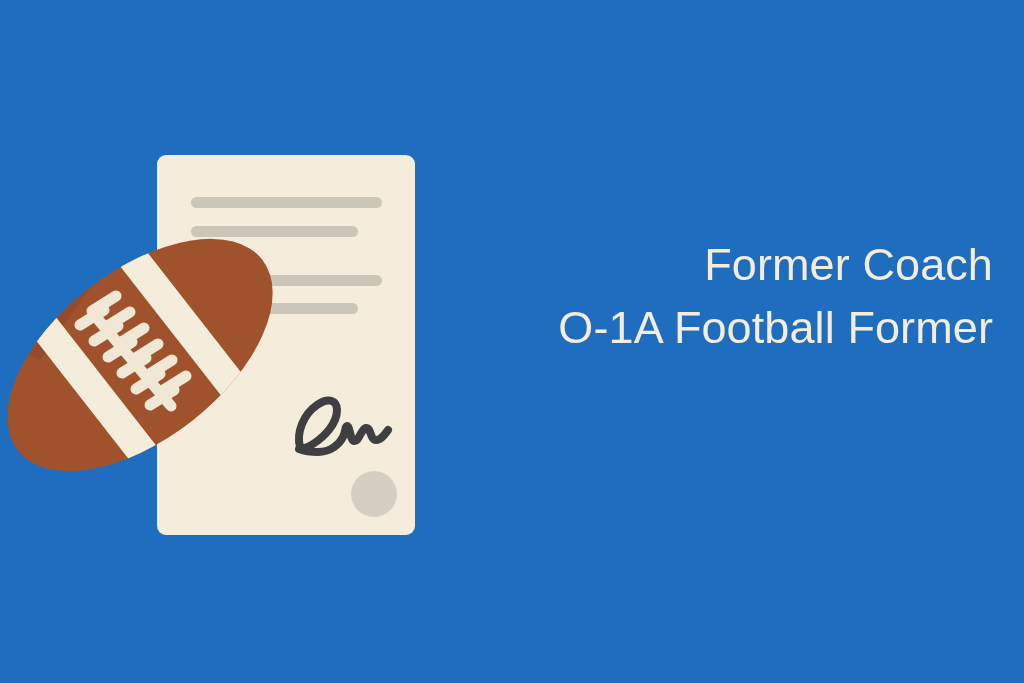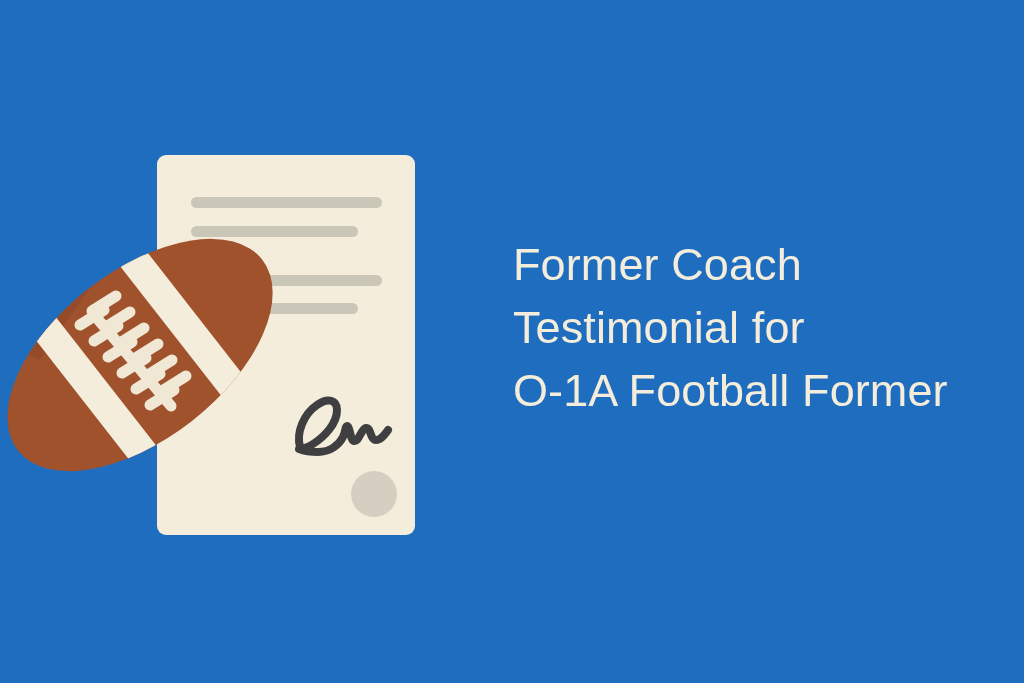--- a/index.html
+++ b/index.html
@@ -10,20 +10,21 @@
   body {
     font-family: "Liberation Sans", sans-serif;
     background: #ffffff;
   }
   #stage {
     position: relative;
     width: 1024px;
     height: 683px;
     overflow: hidden;
     background: #1F6DBF;
+    text-align: right;
   }
 
   
   #grain {
     position: absolute;
     inset: 0;
     pointer-events: none;
     opacity: .055;
     background-image:
       radial-gradient(circle at 1px 1px, rgba(0,0,0,.9) .6px, transparent .7px);
@@ -139,18 +140,17 @@
             <path d="M162 391 L186 376"></path>
             <path d="M150 405 L174 390"></path>
           </g>
         </g>
       </g>
     </svg>
   </div>
 
   <div id="headline">
     <span class="hl-line">Former Coach</span>
-    <span class="hl-line">Testimonial for</span>
     <span class="hl-line">O-1A Football Former</span>
   </div>
 
   <div id="grain"></div>
 </div>
 
 </body></html>

